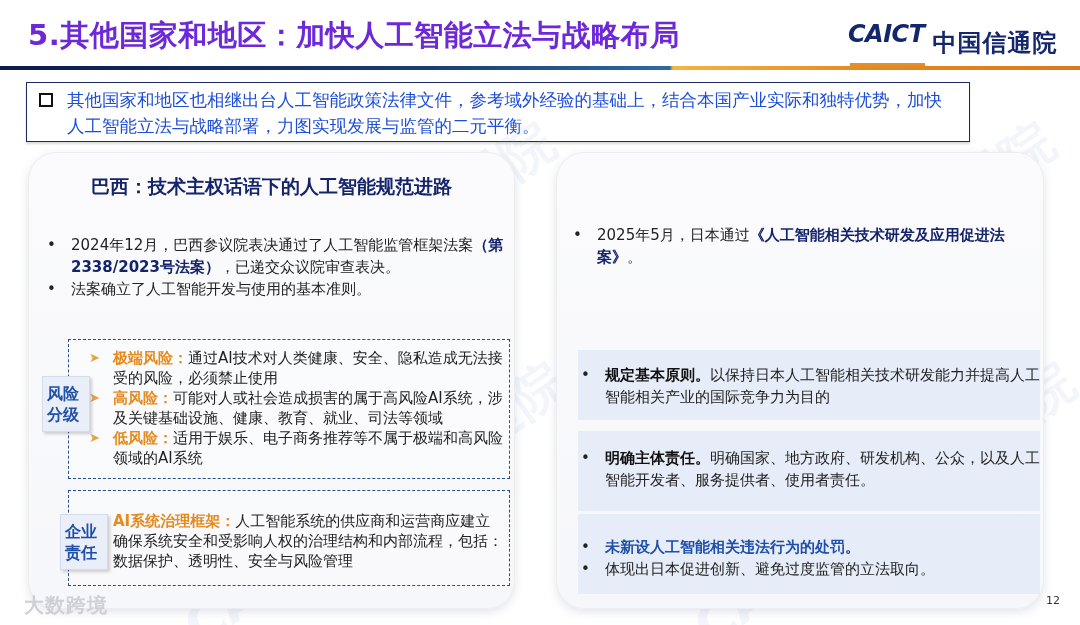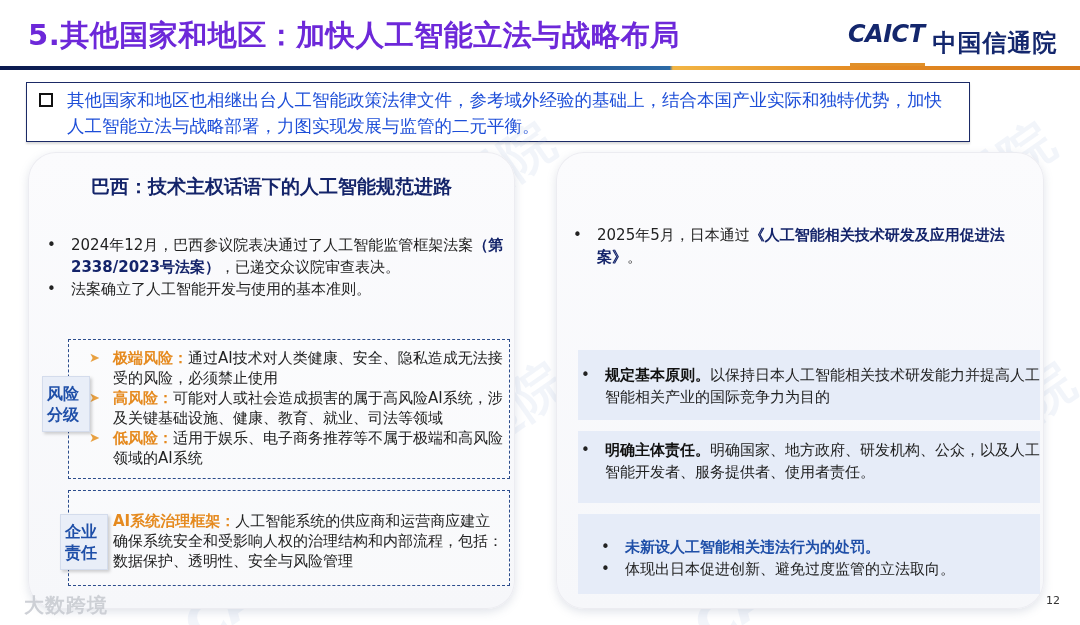--- a/index.html
+++ b/index.html
@@ -138,30 +138,30 @@
   </div>
 
   <div class="panel" style="top:191px; height:70px; padding-top:14px;">
     <div class="bullets" style="position:static; width:100%;">
       <div class="bullet">
         <span class="bold-black">规定基本原则。</span><span>以保持日本人工智能相关技术研发能力并提高人工智能相关产业的国际竞争力为目的</span>
       </div>
     </div>
   </div>
 
-  <div class="panel" style="top:272px; height:72px; padding-top:8px;">
+  <div class="panel" style="top:272px; height:80px; padding-top:16px;">
     <div class="bullets" style="position:static; width:100%;">
       <div class="bullet">
         <span class="bold-black">明确主体责任。</span><span>明确国家、地方政府、研发机构、公众，以及人工智能开发者、服务提供者、使用者责任。</span>
       </div>
     </div>
   </div>
 
   <div class="panel" style="top:355px; height:80px; padding-top:22px;">
-    <div class="bullets" style="position:static; width:100%;padding-left:20px;">
+    <div class="bullets" style="position:static; width:100%;">
       <div class="bullet">
         <span class="bold-blue">未新设人工智能相关违法行为的处罚。</span>
       </div>
       <div class="bullet">
         <span>体现出日本促进创新、避免过度监管的立法取向。</span>
       </div>
     </div>
   </div>
 </div>
 

